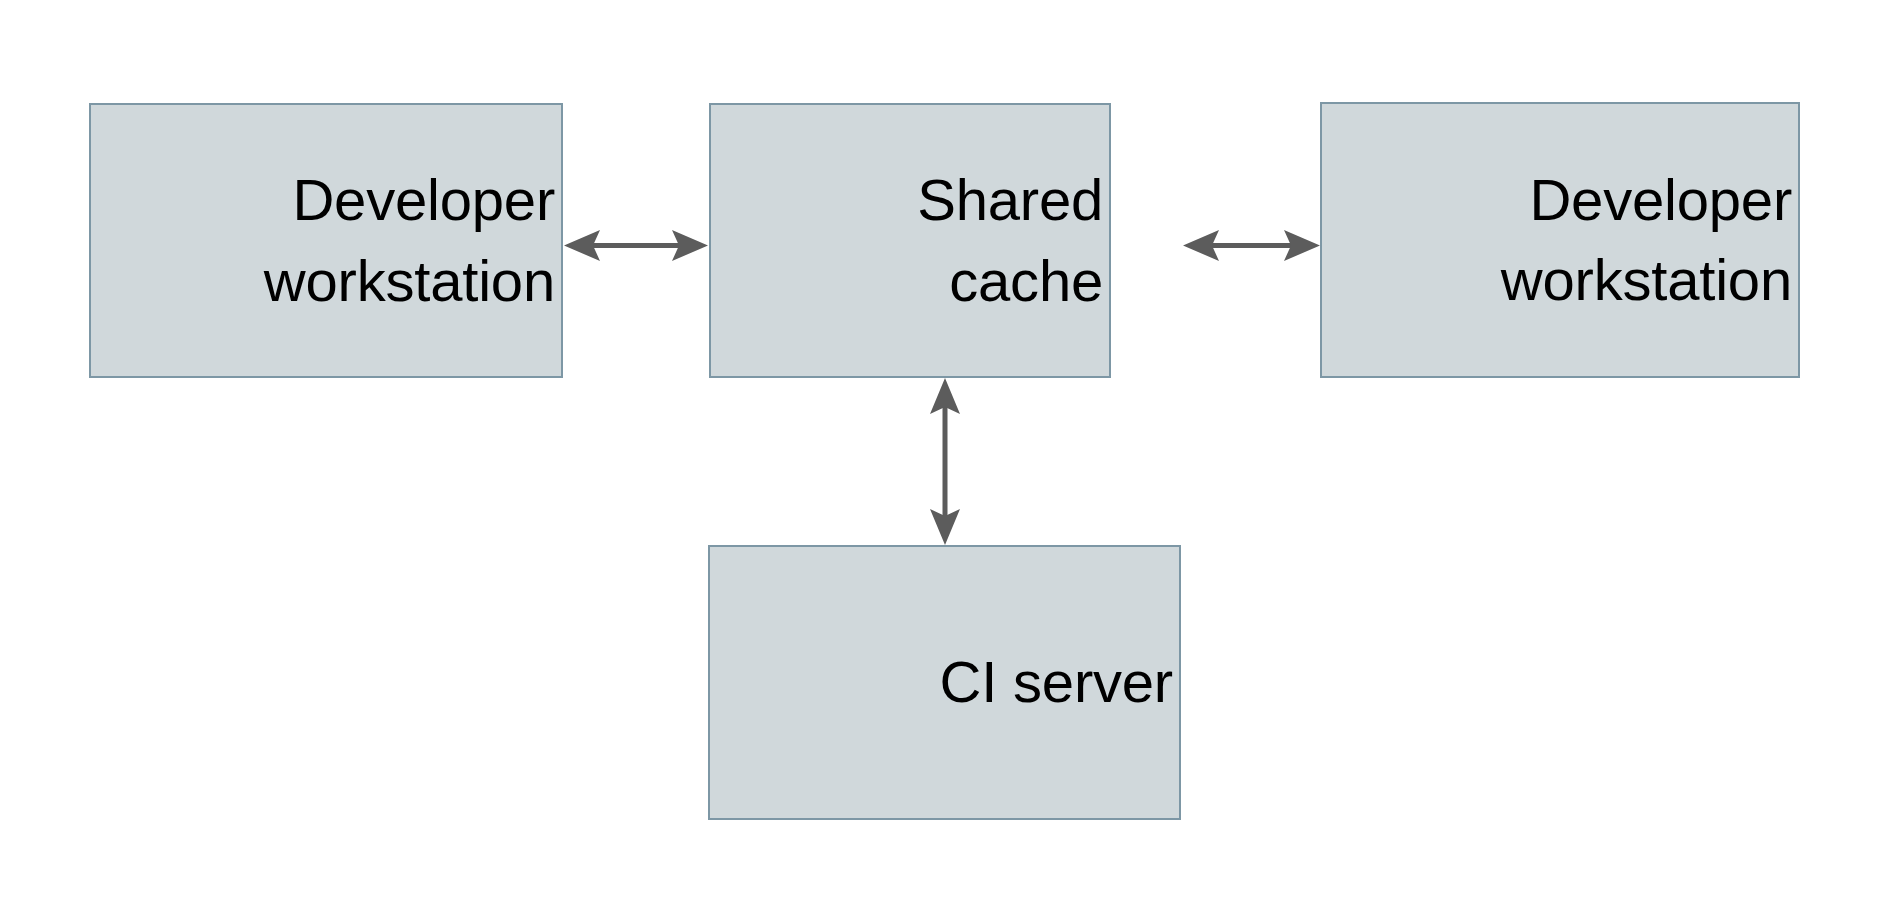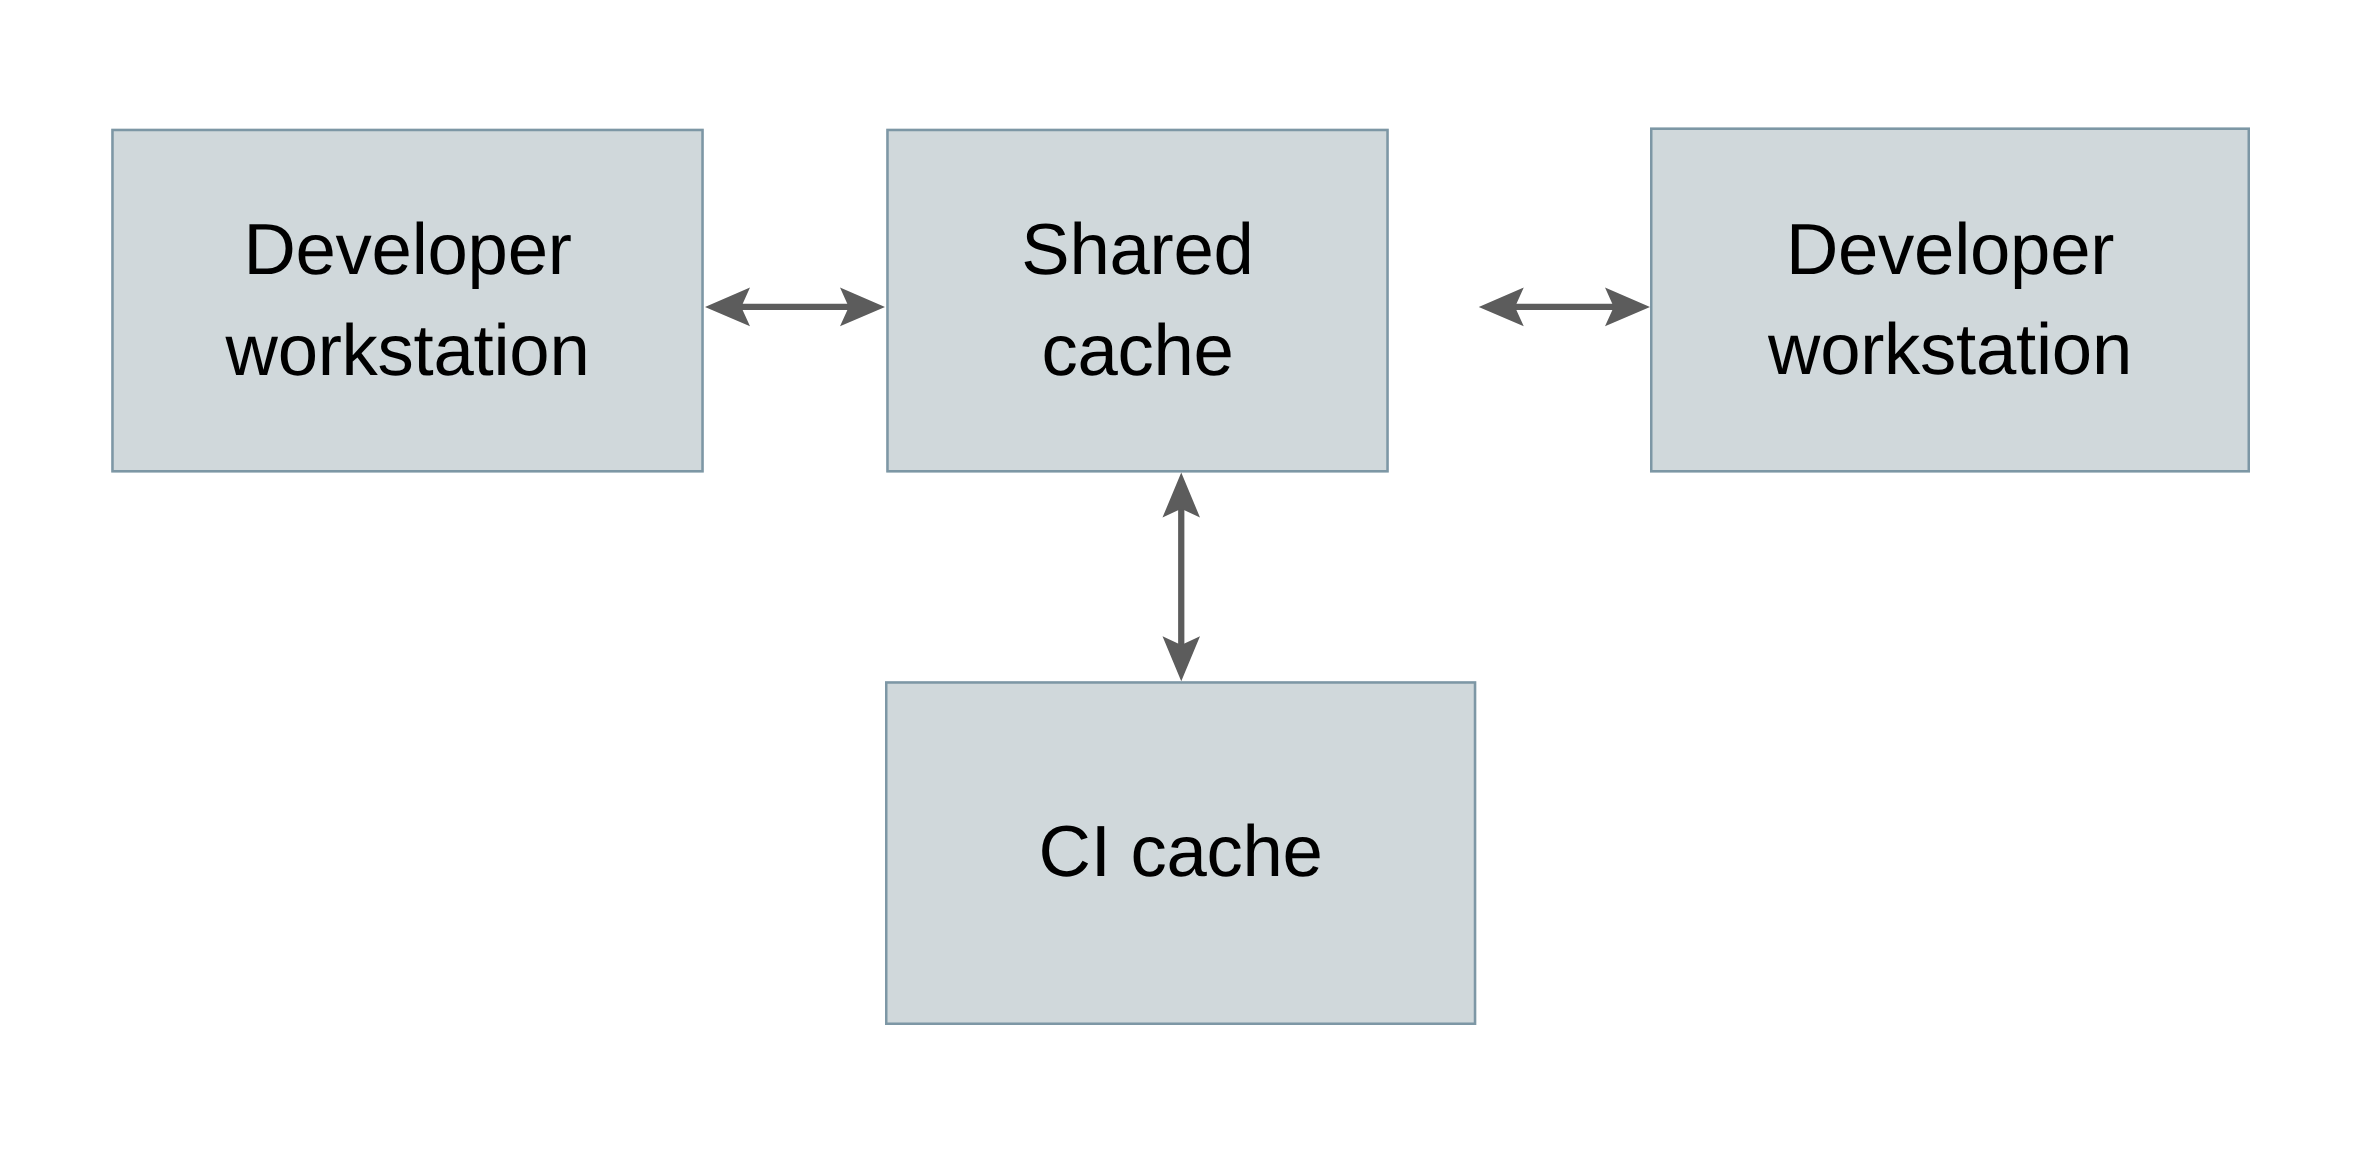--- a/index.html
+++ b/index.html
@@ -32,20 +32,21 @@
     line-height: 1.38;
     font-weight: 400;
     letter-spacing: -0.2px;
     white-space: pre-line;
   }
   .node-label {
     display: block;
     width: 100%;
     padding: 0 6px;
     box-sizing: border-box;
+    text-align: right;
   }
   #node-dev-left  { left: 89px;   top: 103px; width: 474px; height: 275px; }
   #node-cache     { left: 709px;  top: 103px; width: 402px; height: 275px; }
   #node-dev-right { left: 1320px; top: 102px; width: 480px; height: 276px; }
   #node-ci        { left: 708px;  top: 545px; width: 473px; height: 275px; }
 
   .edge {
     position: absolute;
     overflow: visible;
   }
@@ -67,21 +68,21 @@
     <span class="node-label">Shared
 cache</span>
   </div>
 
   <div class="node" id="node-dev-right">
     <span class="node-label">Developer
 workstation</span>
   </div>
 
   <div class="node" id="node-ci">
-    <span class="node-label">CI cache</span>
+    <span class="node-label">CI server</span>
   </div>
 
   <svg class="edge" id="edge-left-cache" viewBox="0 0 152 60" width="152" height="60">
     <g fill="#5c5c5c" stroke="none">
       <rect x="30" y="28" width="92" height="5"></rect>
       <path d="M 4 30.5 L 40 15 L 33 30.5 L 40 46 Z"></path>
       <path d="M 148 30.5 L 112 15 L 119 30.5 L 112 46 Z"></path>
     </g>
   </svg>
 

